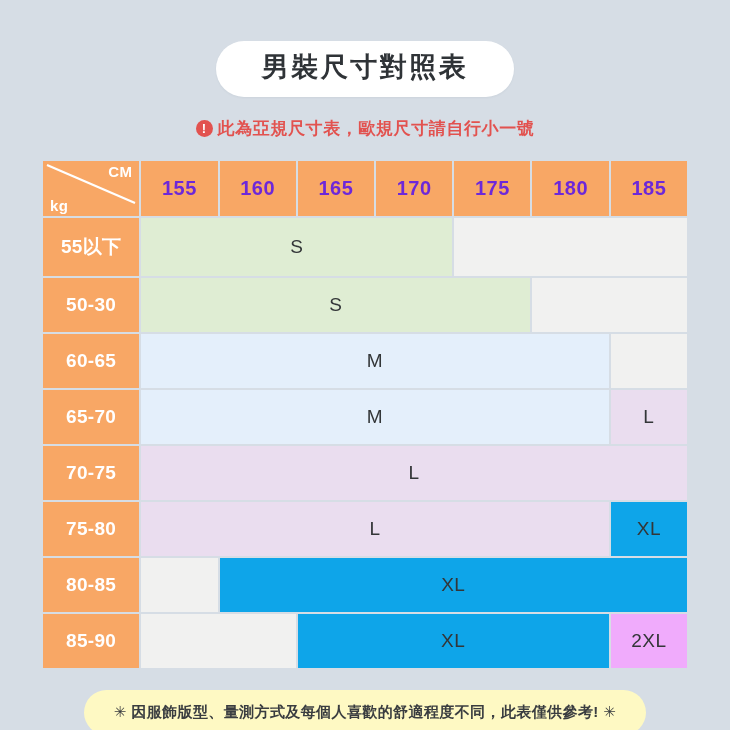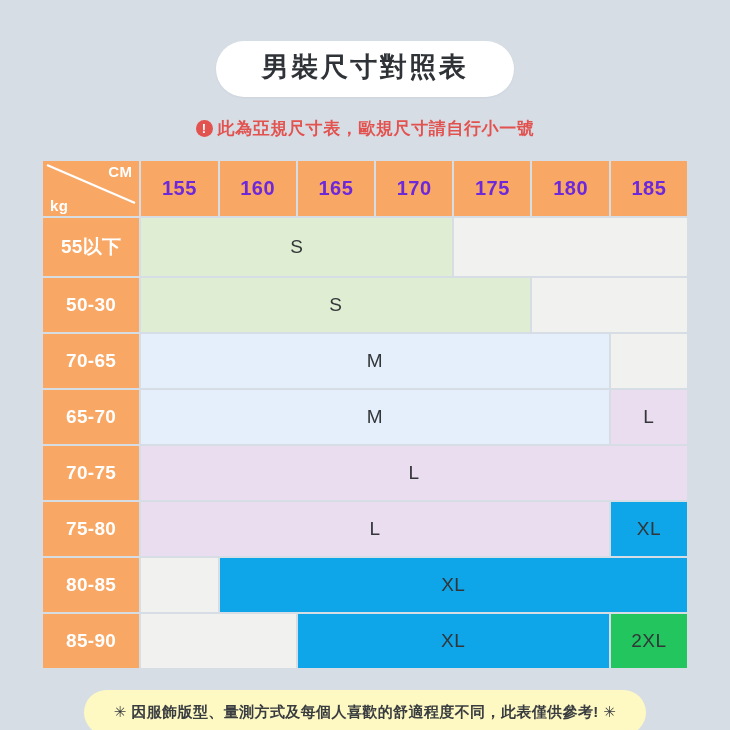--- a/index.html
+++ b/index.html
@@ -131,21 +131,21 @@
     font-size: 19px;
     color: #333638;
     letter-spacing: 0.5px;
     background: #f1f1f0;
   }
   .cell.empty { background: #f1f1f0; }
   .cell.s   { background: #dfedd3; }
   .cell.m   { background: #e4effb; }
   .cell.l   { background: #eaddef; }
   .cell.xl  { background: #0ea5e9; }
-  .cell.xxl { background: #22c55e; }
+  .cell.xxl { background: #f0abfc; }
 
   
   .footer-pill {
     margin-top: 20px;
     background: #fef9c3;
     border-radius: 26px;
     padding: 13px 30px;
     max-width: 648px;
   }
   .footer-pill .footer-text {
@@ -206,21 +206,21 @@
             <td class="rowlabel">55以下</td>
             <td class="cell s" colspan="4">S</td>
             <td class="cell empty" colspan="3"></td>
           </tr>
           <tr>
             <td class="rowlabel">50-30</td>
             <td class="cell s" colspan="5">S</td>
             <td class="cell empty" colspan="2"></td>
           </tr>
           <tr>
-            <td class="rowlabel">70-65</td>
+            <td class="rowlabel">60-65</td>
             <td class="cell m" colspan="6">M</td>
             <td class="cell empty" colspan="1"></td>
           </tr>
           <tr>
             <td class="rowlabel">65-70</td>
             <td class="cell m" colspan="6">M</td>
             <td class="cell l" colspan="1">L</td>
           </tr>
           <tr>
             <td class="rowlabel">70-75</td>

